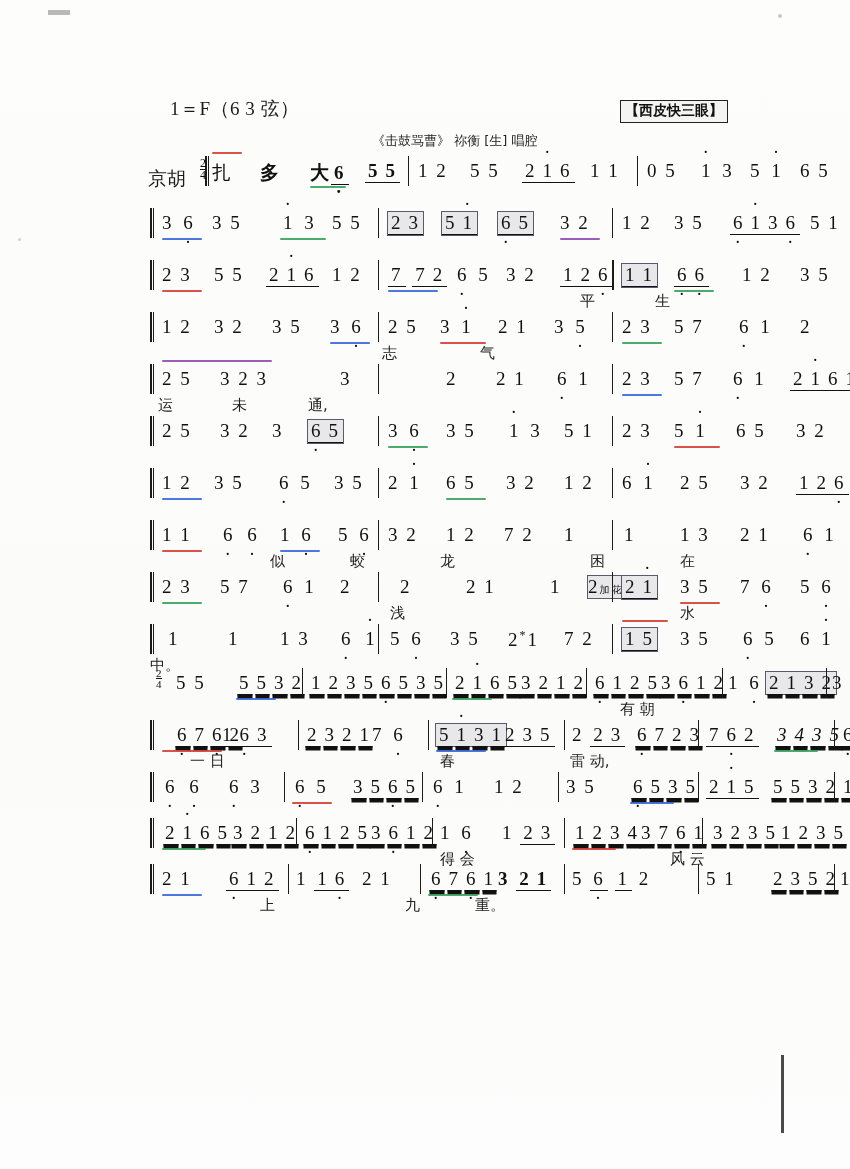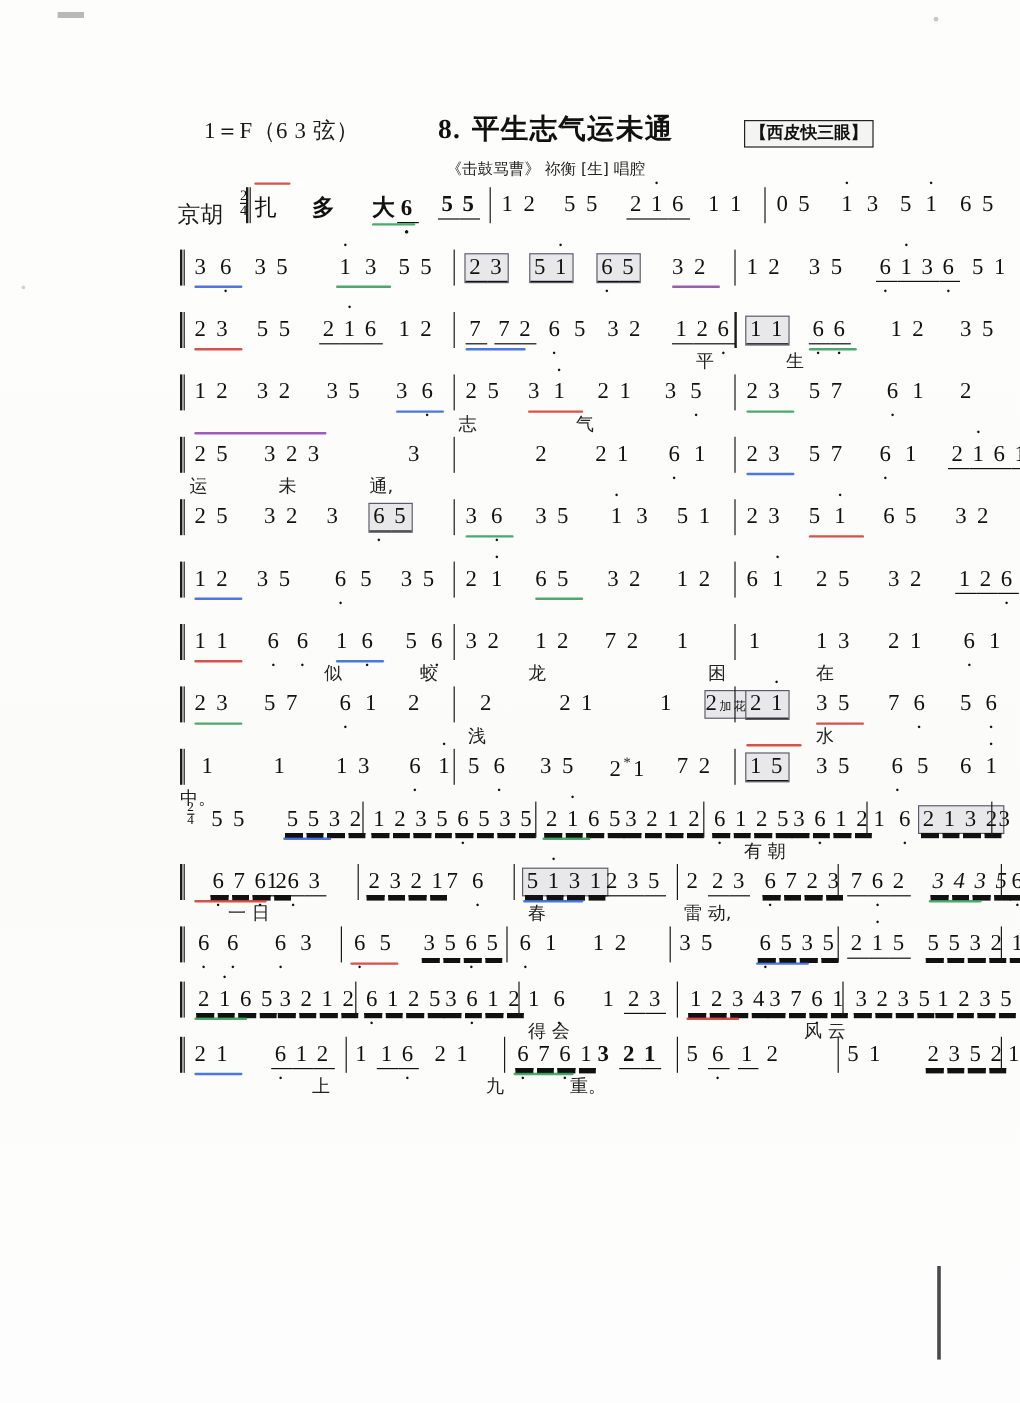--- a/index.html
+++ b/index.html
@@ -123,24 +123,20 @@
 
 <div class="page"></div>
 <div class="scan-mark mark-tl"></div>
 <div class="scan-mark mark-tr"></div>
 <div class="scan-mark mark-bl"></div>
 <div class="scan-mark mark-br"></div>
 
 <div class="sheet">
 
   <div class="key-sig">1＝F（6 3 弦）</div>
-  <div class="title">
-    <span class="title-num">8.</span>
-    <span>平生志气运未通</span>
-  </div>
   <div class="banner">【西皮快三眼】</div>
   <div class="subtitle">《击鼓骂曹》 祢衡 [生] 唱腔</div>
   <div class="instrument">京胡</div>
   <div class="timesig-1">
     <span style="display:block">2</span>
     <span style="display:block;border-top:1px solid #111">4</span>
   </div>
 
   <div class="row" style="top:160px;">
     <div class="bars">

